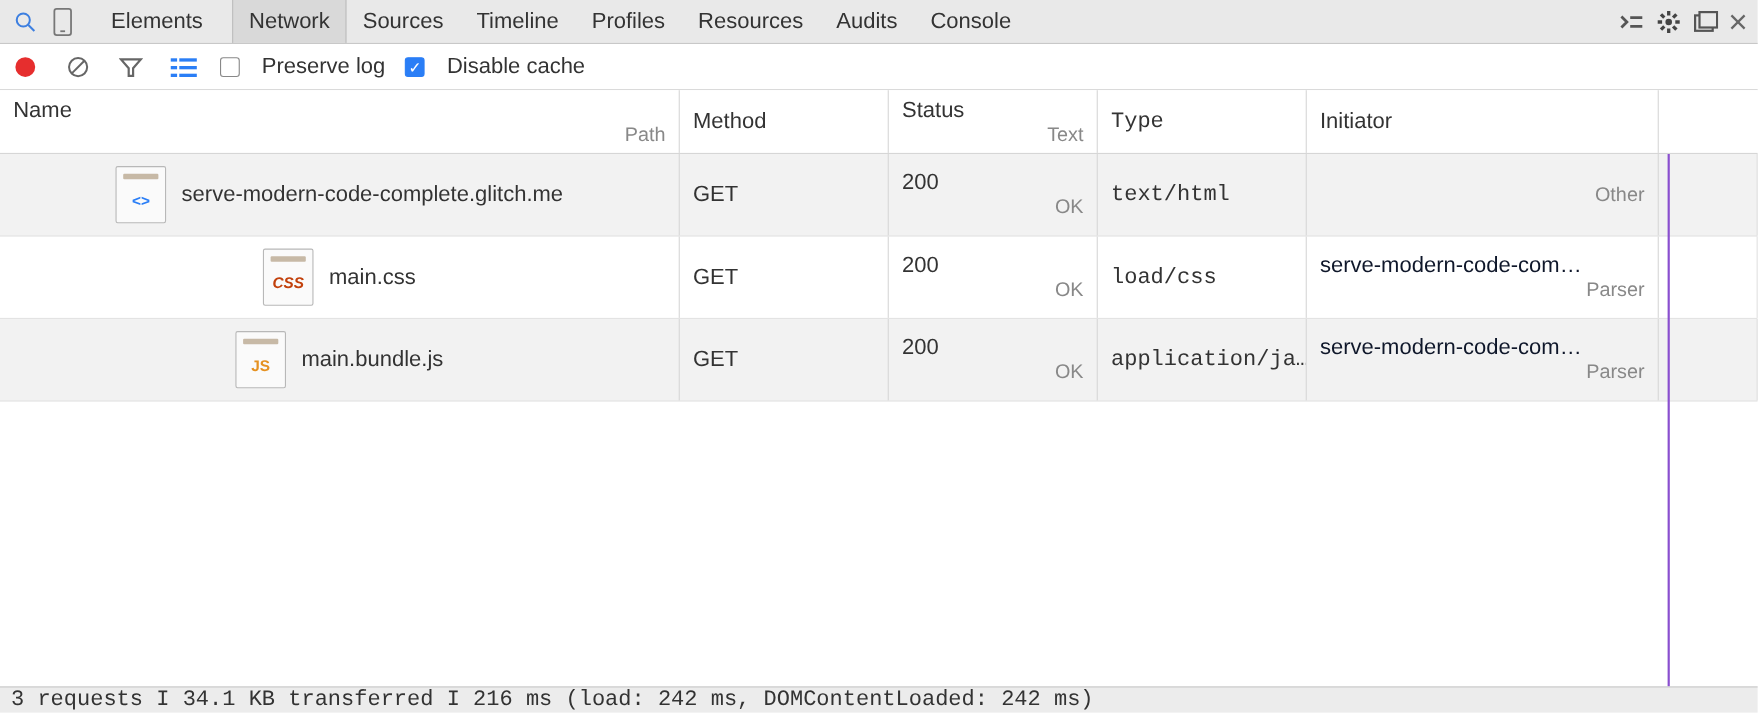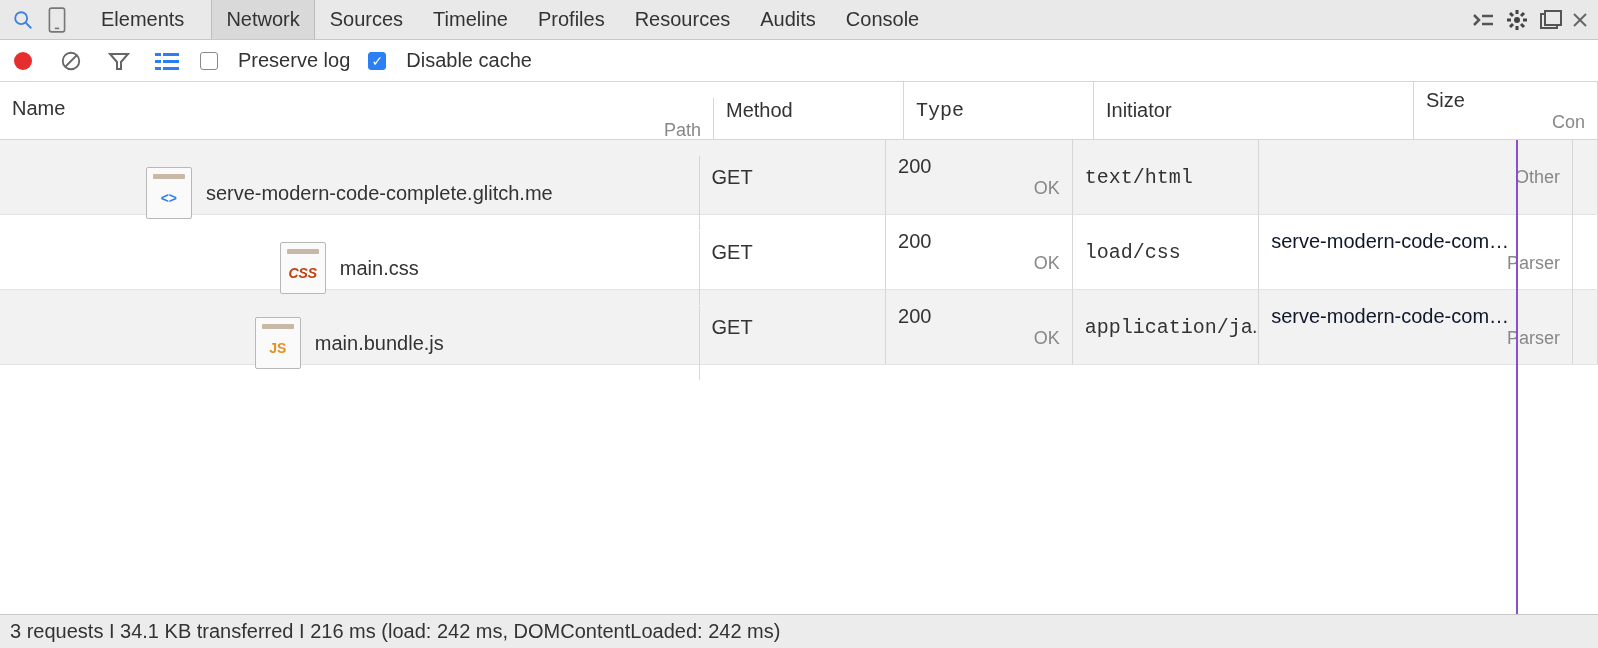--- a/index.html
+++ b/index.html
@@ -86,21 +86,21 @@
   }
   .colhead .cell, .row .cell {
     border-right:1px solid #d6d6d6;
     padding:6px 12px;
     display:flex;
     flex-direction:column;
     justify-content:center;
     overflow:hidden;
     white-space:nowrap;
   }
-  .col-name   { width: 714px; margin-top: 16px; }
+  .col-name   { width: 618px; }
   .col-method { width: 190px; }
   .col-status { width: 190px; }
   .col-type   { width: 190px; font-family: Liberation Mono, monospace; }
   .col-init   { width: 320px; }
   .col-size   { flex:1; border-right:none; }
   .sub { color:#888; font-size:18px;text-align:right; }
   
   .rows { flex:1; overflow:hidden; position:relative; }
   .row {
     display:flex;
@@ -120,28 +120,29 @@
   .file-icon.html .lbl{ color:#2a7ef6; }
   .file-icon.css  .lbl{ color:#c2410c;font-style:italic; }
   .file-icon.js   .lbl{ color:#e59121; }
   .initiator-link { color:#0f172a; }
   .vline {
     position:absolute; top:0; bottom:0; width:2px; background:#8a4fcf;
     left:1516px;
   }
   
   .statusbar {
-    height:34px;
+    height:24px;
     border-top:1px solid #c8c8c8;
     background:#ececec;
     display:flex;
     align-items:center;
     padding:0 10px;
     color:#333;
     font-size:20px;
+    font-family:Liberation Mono, monospace;
   }
   .ellipsis { overflow:hidden; text-overflow:ellipsis; white-space:nowrap; }
   svg { display:block; }
 </style>
 </head>
 <body>
 
 <div class="tabbar">
   <div class="icon-btn">
     <svg width="22" height="22" viewBox="0 0 24 24">
@@ -238,29 +239,29 @@
 </div>
 
 <div class="colhead">
   <div class="cell col-name">
     <span>Name</span>
     <span class="sub">Path</span>
   </div>
   <div class="cell col-method">
     <span>Method</span>
   </div>
+  <div class="cell col-status">
+    <span>Status</span>
+    <span class="sub">Text</span>
+  </div>
   <div class="cell col-type">
     <span>Type</span>
   </div>
   <div class="cell col-init">
     <span>Initiator</span>
-  </div>
-  <div class="cell col-size">
-    <span>Size</span>
-    <span class="sub">Con</span>
   </div>
 </div>
 
 <div class="rows" id="rows-container">
   <div class="vline"></div>
 <div class="row alt">
       <div class="cell col-name">
         <div class="file-icon html">
           <span class="lbl">&lt;&gt;</span>
         </div>

